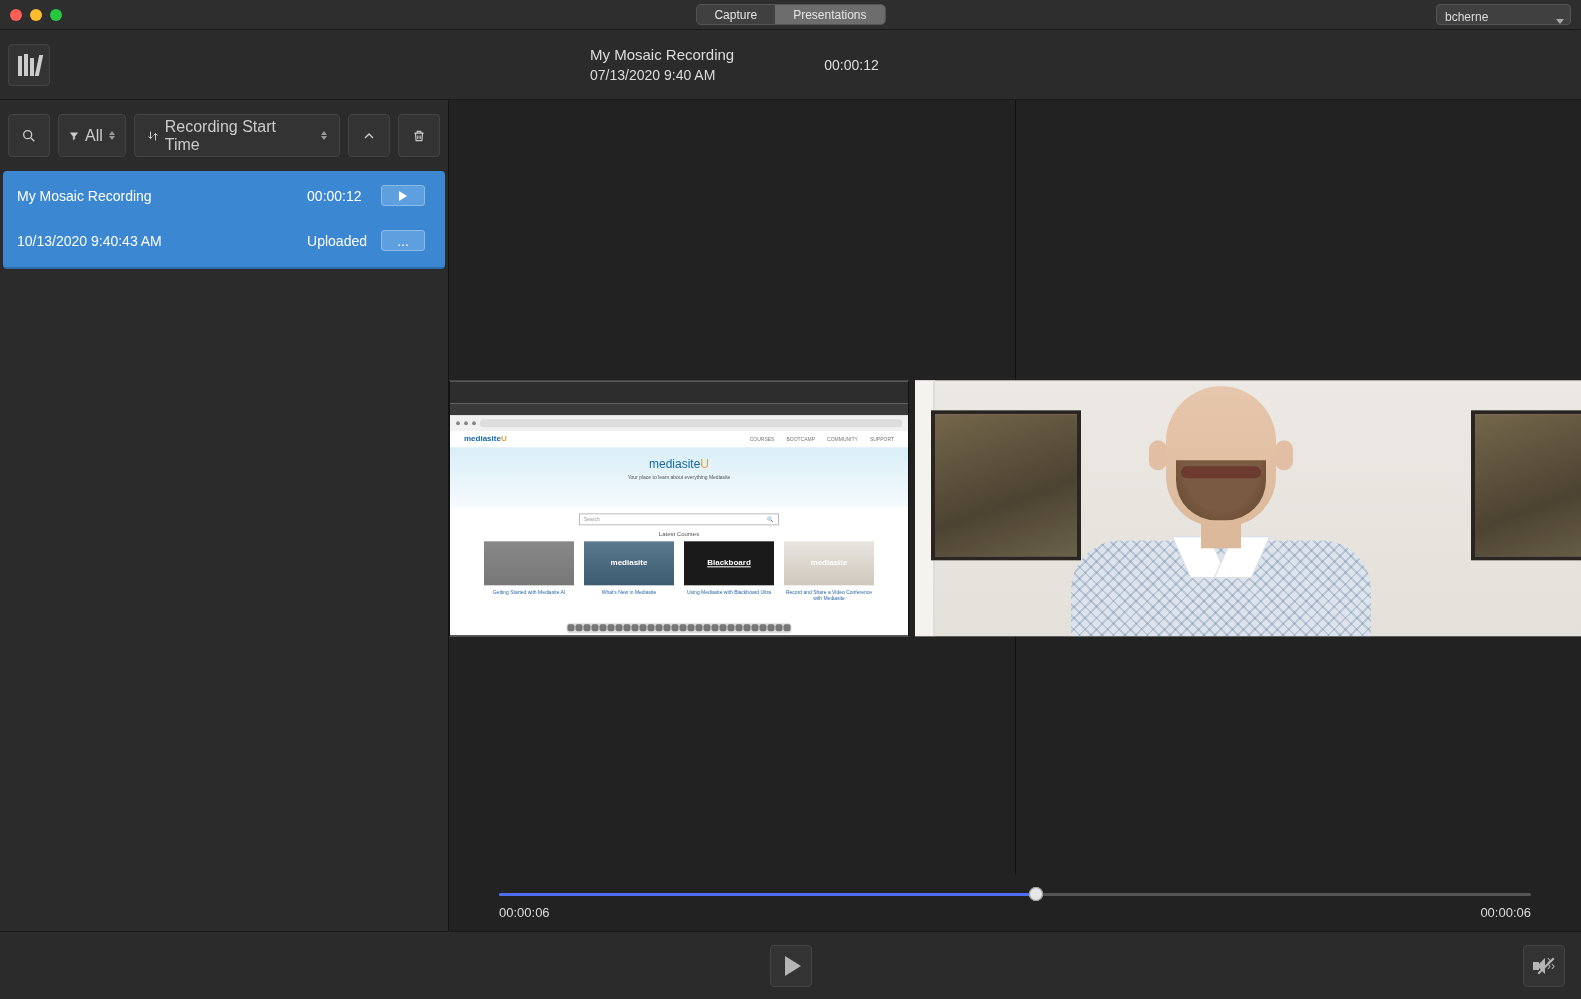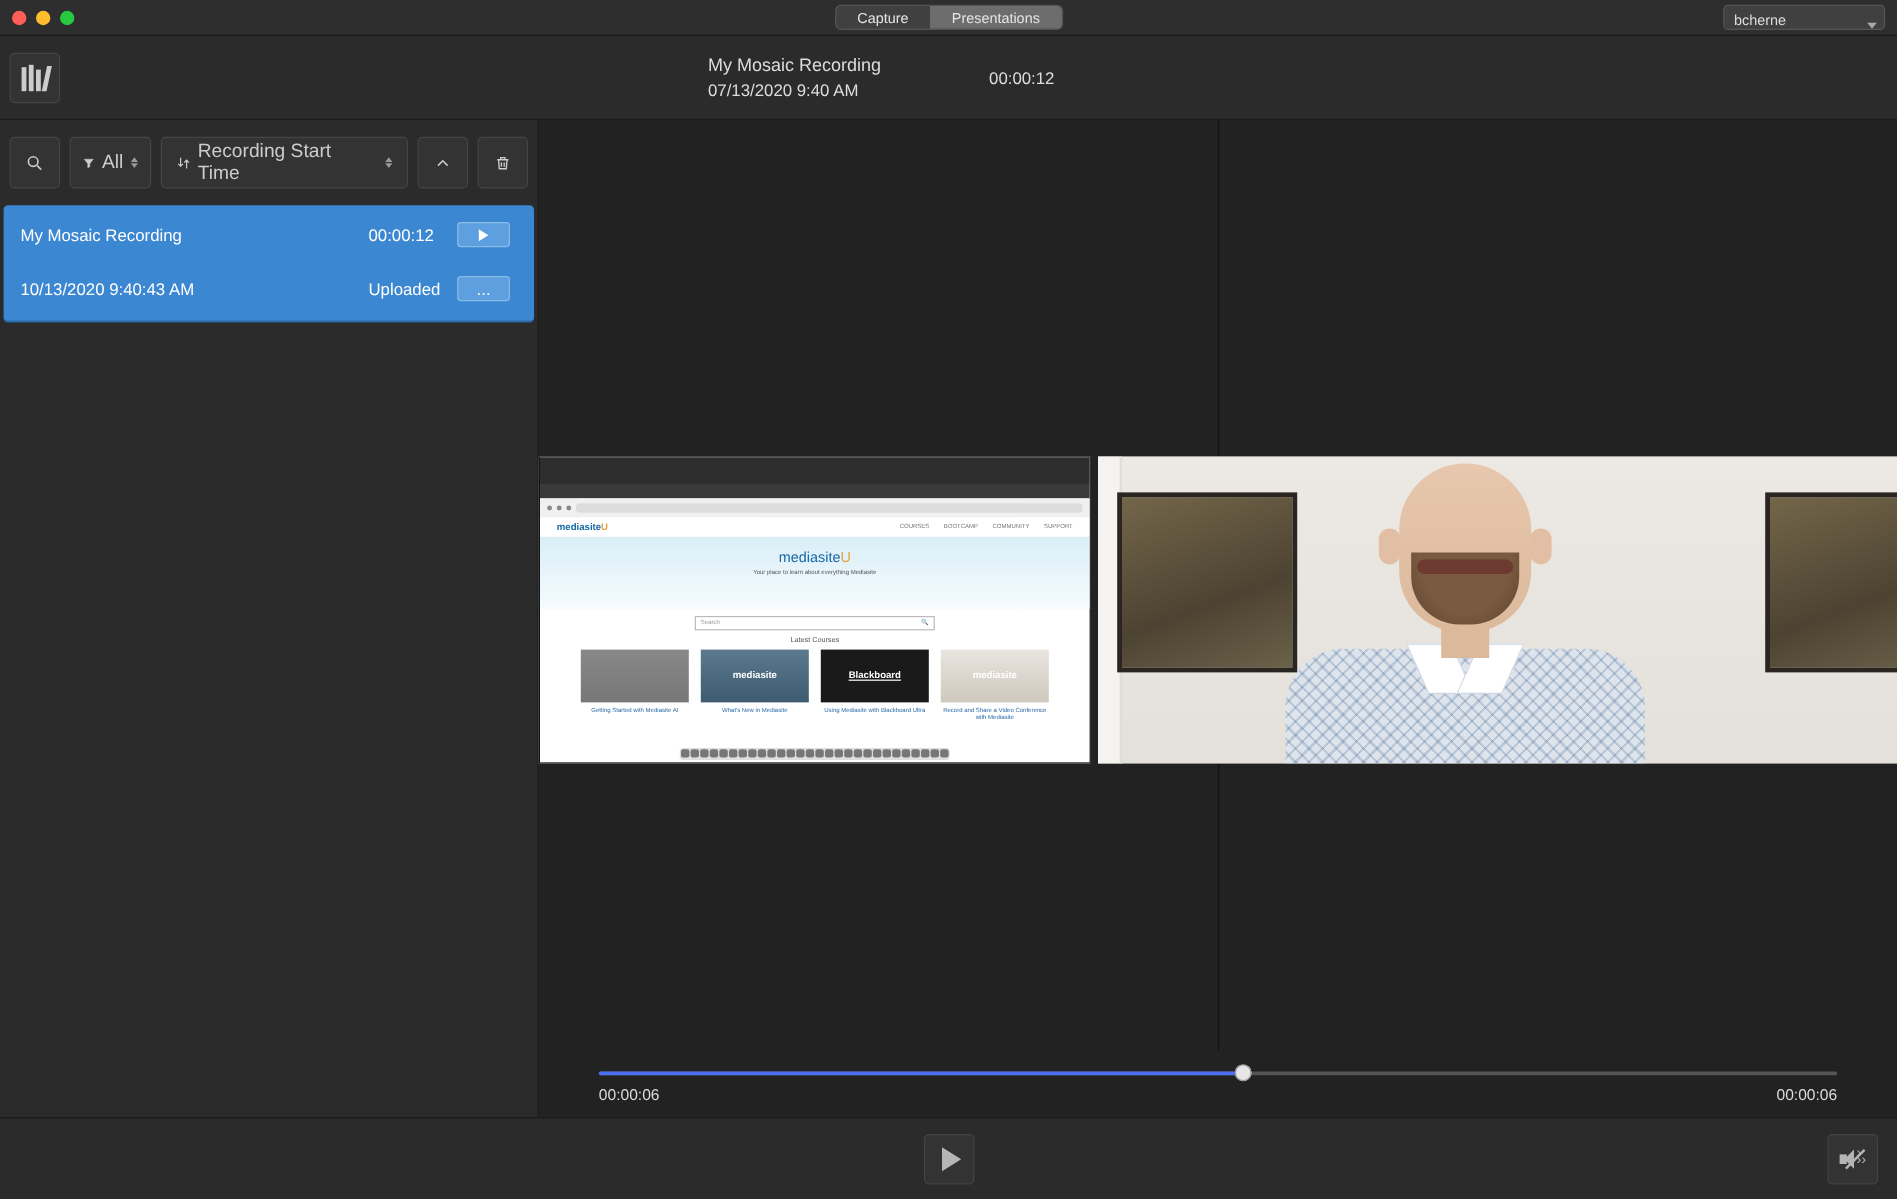--- a/index.html
+++ b/index.html
@@ -52,21 +52,21 @@
   .books-icon span:nth-child(4){height:21px; transform:skewX(-12deg); margin-left:1px;}
 
   .title-group { margin-left: 540px; font-size: 14px; }
   .title-group .t1 { font-size: 15px; }
   .title-group .t2 { font-size: 14px; margin-top:4px; color:#ddd; }
   .duration-label { margin-left: 90px; font-size: 14px; align-self: center; }
 
   
   .main { display:flex; height: calc(100% - 30px - 70px - 68px); }
   .sidebar { width: 449px; border-right: 1px solid #141414; background:#2b2b2b; display:flex; flex-direction:column; }
-  .content { flex:1; position:relative; background:#404040; }
+  .content { flex:1; position:relative; background:#22c55e; }
 
   
   .sb-toolbar { display:flex; gap:8px; padding:14px 8px 12px; }
   .sb-btn {
     height:43px; background:#333; border:1px solid #444; border-radius:4px;
     display:flex; align-items:center; justify-content:center; color:#ccc; font-size:16px;
     padding:0 10px; gap:6px;
   }
   .sb-btn.icon-only { width:42px; padding:0; }
   .sb-btn.filter { min-width:43px;}

